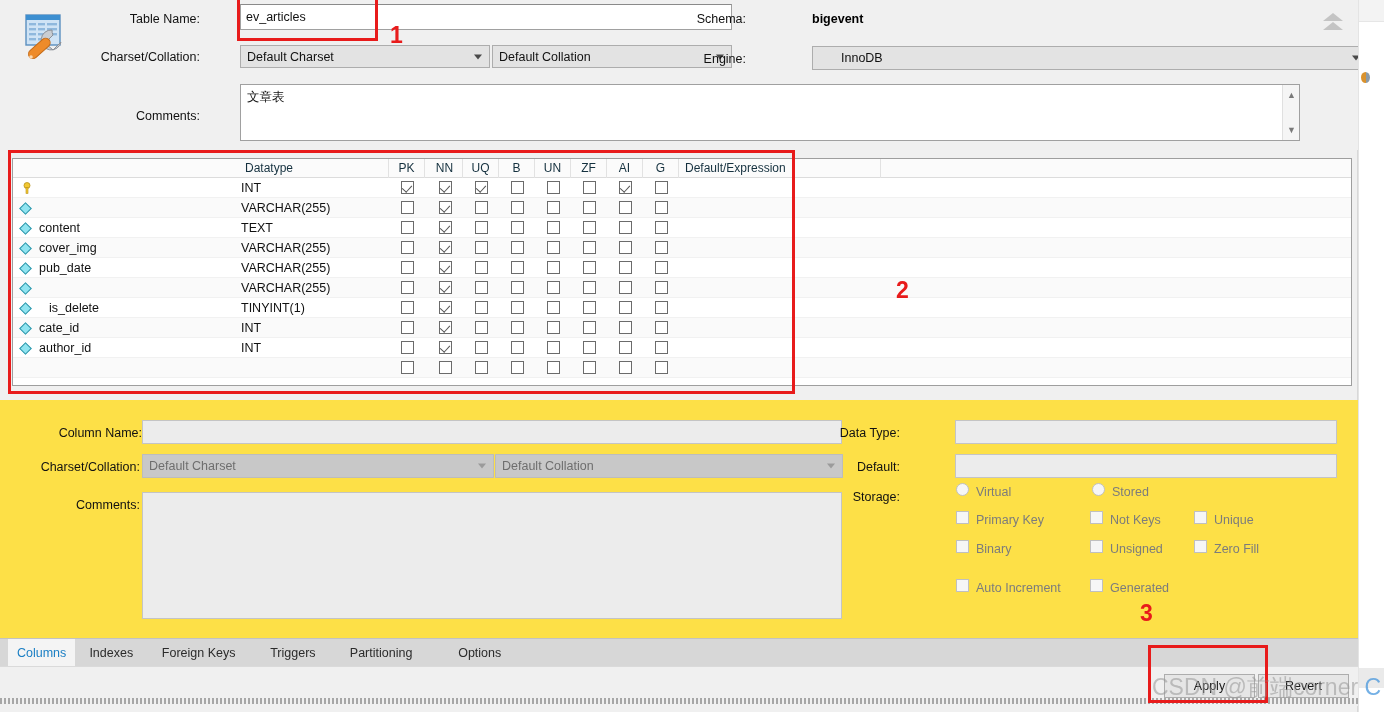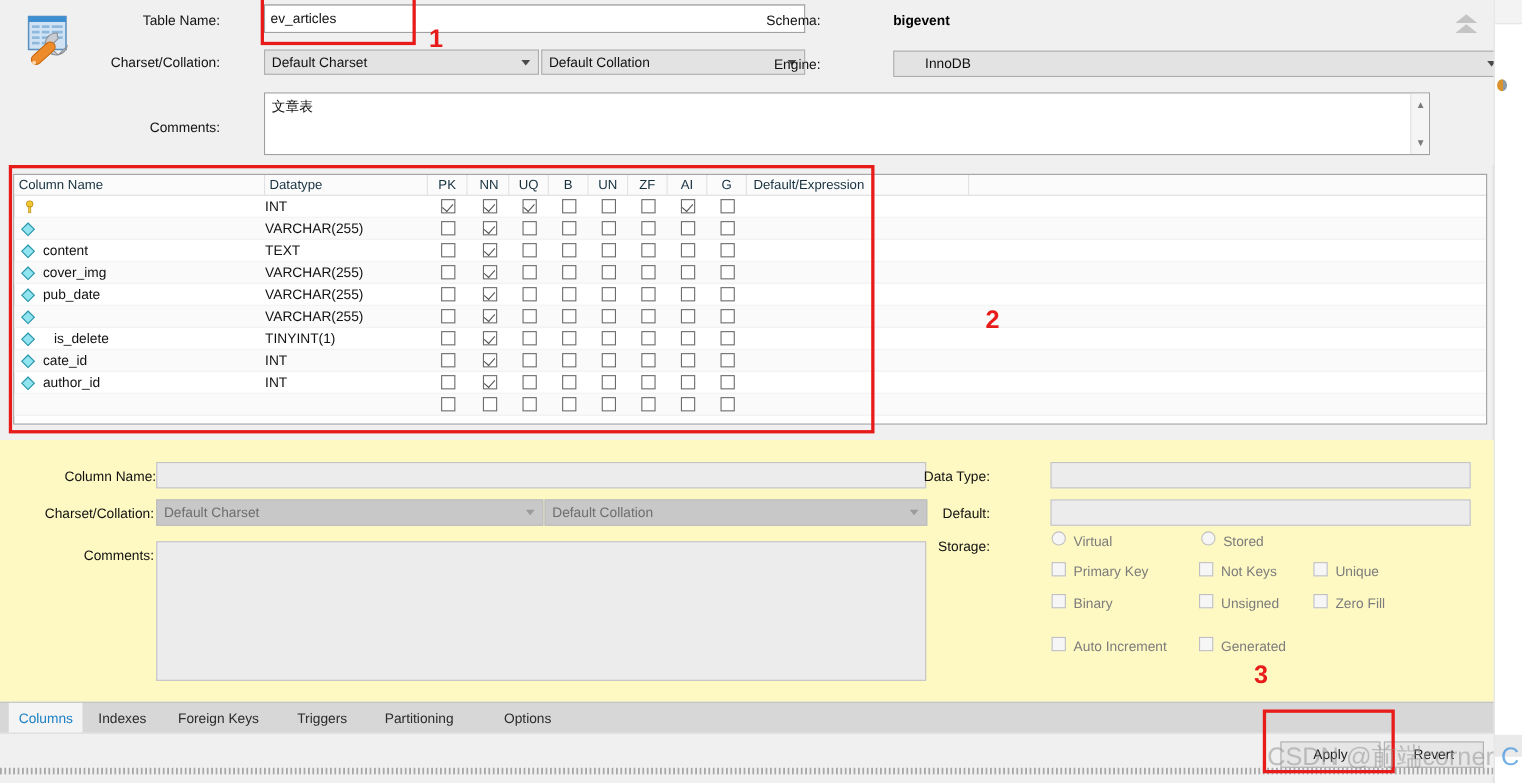--- a/index.html
+++ b/index.html
@@ -185,21 +185,21 @@
     background: #8fe4f0;
     border: 1px solid #2e94a8;
     transform: rotate(45deg);
   }
 
   
   .detail {
     position: absolute;
     left: 0; top: 400px;
     width: 1358px; height: 238px;
-    background: #fef9c3;
+    background: #fde047;
   }
   .ro-input {
     position: absolute;
     background: #ececec;
     border: 1px solid #c4c4c4;
     font-size: 12.5px;
     color: #8a8a8a;
     padding: 2px 6px;
     line-height: 18px;
     white-space: nowrap;
@@ -416,21 +416,20 @@
       </div>
 
       <div class="collapse-btn">
         <span class="chev"></span>
         <span class="chev"></span>
       </div>
     </div>
 
     <div class="grid-wrap">
       <div class="grid-head" id="ghead">
-          <div class="gh" style="left: 0px; width: 228px;">Column Name</div>
           <div class="gh" style="left: 228px; width: 148px;">Datatype</div>
           <div class="gh ctr" style="left: 376px; width: 36px;">PK</div>
           <div class="gh ctr" style="left: 414px; width: 36px;">NN</div>
           <div class="gh ctr" style="left: 450px; width: 36px;">UQ</div>
           <div class="gh ctr" style="left: 486px; width: 36px;">B</div>
           <div class="gh ctr" style="left: 522px; width: 36px;">UN</div>
           <div class="gh ctr" style="left: 558px; width: 36px;">ZF</div>
           <div class="gh ctr" style="left: 594px; width: 36px;">AI</div>
           <div class="gh ctr" style="left: 630px; width: 36px;">G</div>
           <div class="gh" style="left: 668px; width: 200px;">Default/Expression</div>

